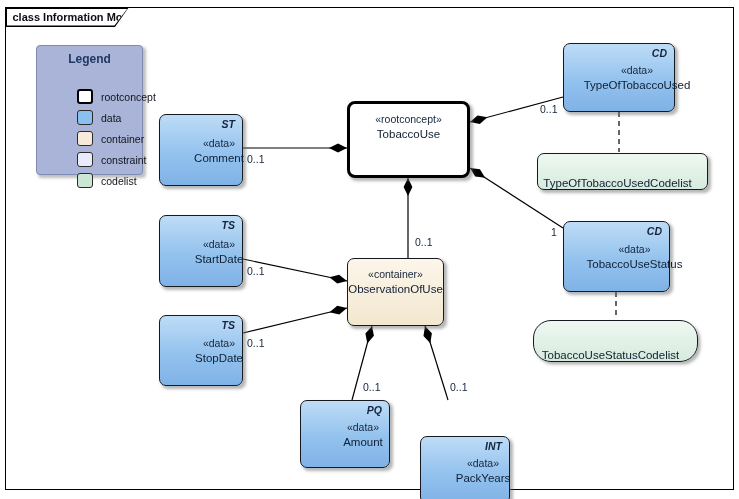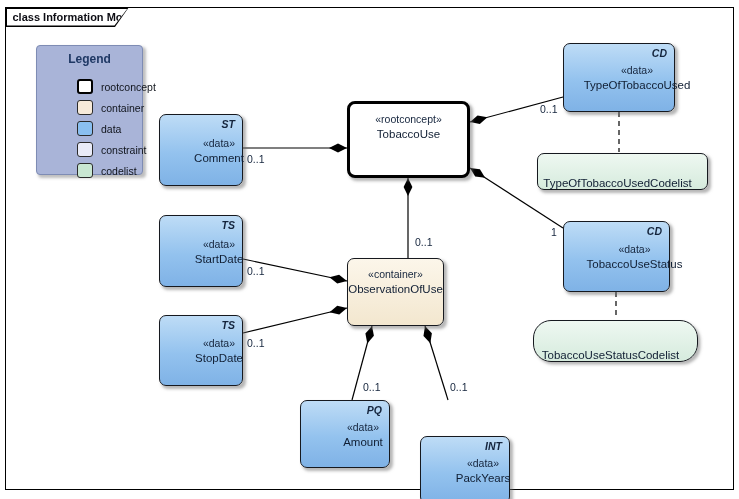--- a/index.html
+++ b/index.html
@@ -10,21 +10,21 @@
              clip-path:polygon(0 0,100% 0,calc(100% - 14px) 100%,0 100%);}
   .tab-inner{position:absolute;left:6.5px;top:8.5px;width:121px;height:17px;background:#fff;
              clip-path:polygon(0 0,100% 0,calc(100% - 13px) 100%,0 100%);
              display:flex;align-items:center;padding-left:6px;box-sizing:border-box;}
   .tab-inner span{font-size:11px;font-weight:bold;color:#0d0d14;white-space:nowrap;}
 
   
   .legend{position:absolute;left:36px;top:45px;width:107px;height:130px;background:#a9b4d8;
           border:1px solid #7e8cb4;border-radius:4px;box-shadow:2.5px 2.5px 3px rgba(110,110,110,.45);
           box-sizing:border-box;padding-top:6px;}
-  .legend-title{text-align:center;font-size:12px;font-weight:bold;color:#1f3864;margin-bottom:12px;}
+  .legend-title{text-align:center;font-size:12px;font-weight:bold;color:#1f3864;margin-bottom:22px;}
   .legend-row{display:flex;align-items:center;gap:8px;margin:0 0 4px 10px;height:17px;padding-left:30px;}
   .swatch{width:16px;height:15px;border:1px solid #2a2a2a;border-radius:3px;box-sizing:border-box;flex:none;}
   .swatch.thick{border:2px solid #000;}
   .legend-row span.lbl{font-size:10.5px;color:#10141c;}
 
   
   .node{position:absolute;border:1px solid #16191f;border-radius:7px;box-sizing:border-box;
         box-shadow:2.5px 2.5px 3px rgba(110,110,110,.5);}
   .node-data{background:linear-gradient(180deg,#bedcf6 0%,#93c2ee 55%,#7fb2e6 100%);padding-left:36px;}
   .node-rootconcept{background:#ffffff;border:3px solid #000;border-radius:8px;}
@@ -70,26 +70,26 @@
     <line x1="616" y1="292" x2="616" y2="319" stroke="#000" stroke-width="1.2" stroke-dasharray="5,4"></line>
   </svg>
 
   <div class="legend">
     <div class="legend-title">Legend</div>
     <div class="legend-row">
       <span class="swatch thick" style="background: rgb(255, 255, 255);"></span>
       <span class="lbl">rootconcept</span>
     </div>
     <div class="legend-row">
+      <span class="swatch" style="background: rgb(138, 191, 240);"></span>
+      <span class="lbl">data</span>
+    </div>
+    <div class="legend-row">
       <span class="swatch" style="background: rgb(247, 234, 217);"></span>
       <span class="lbl">container</span>
-    </div>
-    <div class="legend-row">
-      <span class="swatch" style="background: rgb(138, 191, 240);"></span>
-      <span class="lbl">data</span>
     </div>
     <div class="legend-row">
       <span class="swatch" style="background: rgb(233, 235, 248);"></span>
       <span class="lbl">constraint</span>
     </div>
     <div class="legend-row">
       <span class="swatch" style="background: rgb(201, 231, 210);"></span>
       <span class="lbl">codelist</span>
     </div>
   </div>

